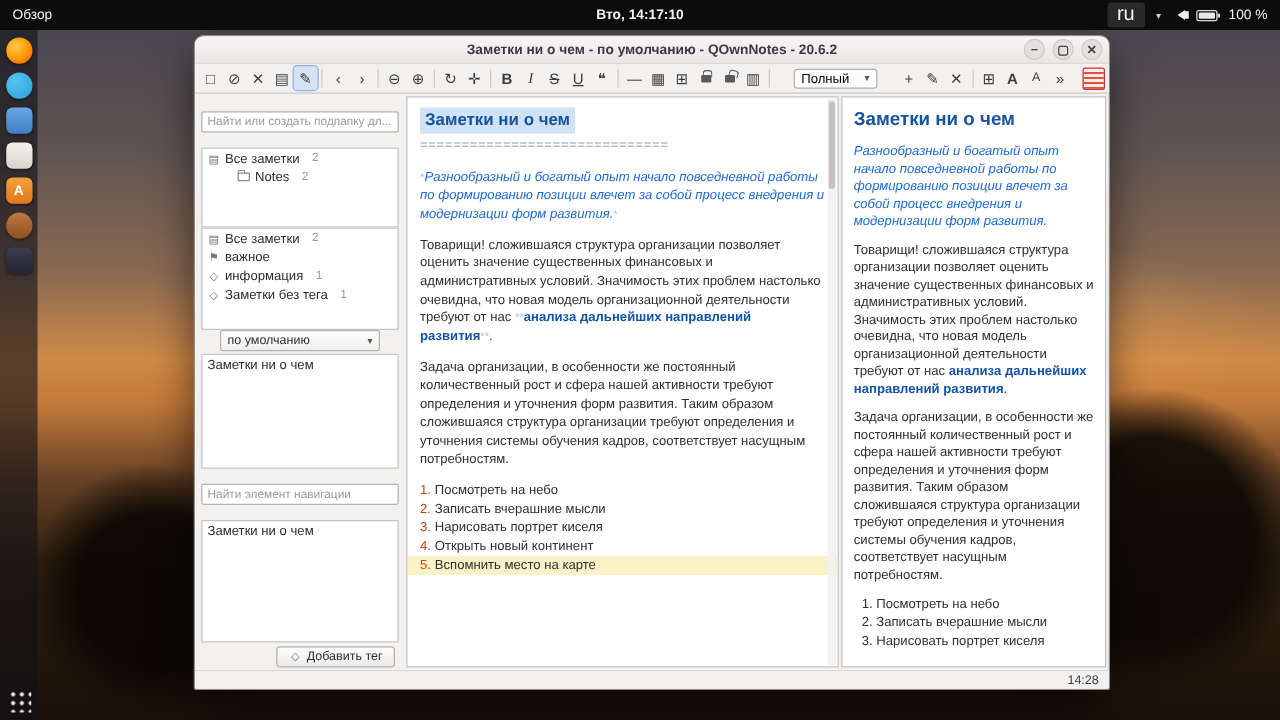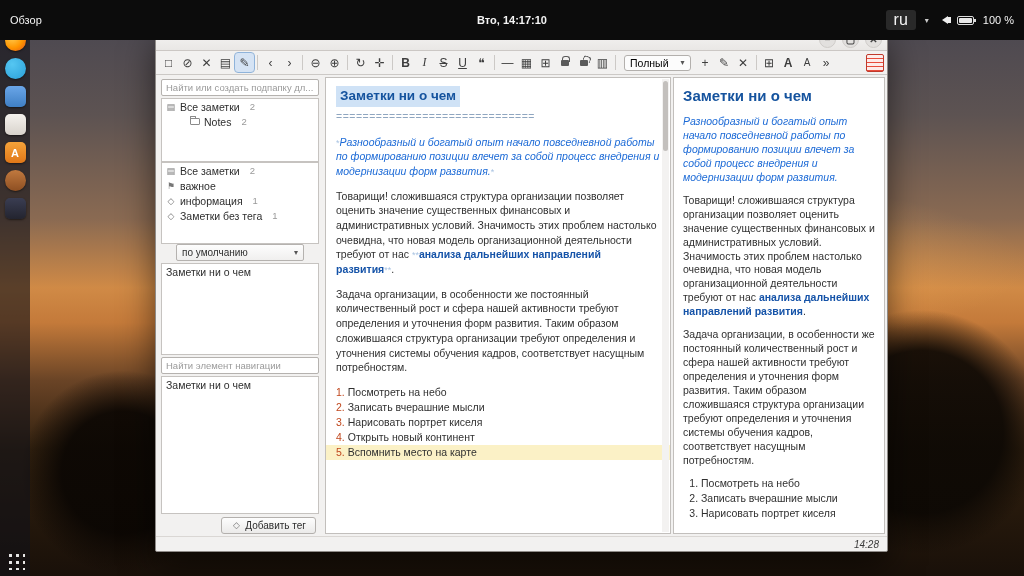--- a/index.html
+++ b/index.html
@@ -7,21 +7,21 @@
   body {
     position:relative;
     background:
       radial-gradient(ellipse 55% 22% at 62% 46%, rgba(255,180,90,.55), rgba(255,150,60,0) 70%),
       radial-gradient(circle at 12% 82%, rgba(10,6,3,.9) 0 6%, transparent 10%),
       radial-gradient(circle at 90% 75%, rgba(12,8,4,.9) 0 8%, transparent 12%),
       linear-gradient(180deg,#474550 0%,#5d5352 20%,#8a6a52 38%,#d08a46 50%,#c47a3a 56%,#6a4426 66%,#32210f 78%,#191009 100%);
   }
 
   
-  .topbar { position:absolute; top:0; left:0; right:0; height:40px; background:#0c0c0c;
+  .topbar { position:absolute; top:0; left:0; right:0; height:24px; background:#0c0c0c;
     color:#f4f4f4; display:flex; align-items:center; font-size:11px; padding:0 10px; z-index:50;}
   .topbar .activities { cursor:pointer; }
   .topbar .clock { position:absolute; left:50%; transform:translateX(-50%); font-weight:bold; }
   .tray { margin-left:auto; display:flex; align-items:center; gap:9px; }
   .kb { font-size:16px; background:rgba(255,255,255,.12); padding:1px 8px; border-radius:3px; }
   .vol-icon { width:0; height:0; border:4px solid transparent; border-right:6px solid #eee; position:relative; }
   .vol-icon::after { content:""; position:absolute; left:6px; top:-3px; width:3px; height:6px; background:#eee; }
   .battery-icon { width:17px; height:9px; border:1px solid #ddd; border-radius:2px; position:relative; }
   .battery-icon::before { content:""; position:absolute; inset:1px; background:#e8e8e8; border-radius:1px; }
   .battery-icon::after { content:""; position:absolute; right:-3px; top:2px; width:2px; height:3px; background:#ddd; }
@@ -65,28 +65,28 @@
   .tb-btn.active { background:#d5e3f4; outline:1px solid #8fb3da; }
   .tb-btn.b { font-weight:bold; } .tb-btn.i { font-style:italic; font-family:"Liberation Serif",serif; }
   .tb-btn.s { text-decoration:line-through; } .tb-btn.u { text-decoration:underline; }
   .tb-btn.small { font-size:10px; }
   .tb-sep { width:1px; height:15px; background:#ccc9c6; margin:0 3px; flex:0 0 auto; }
   .lock-shape { width:8px; height:6px; background:#5a5a5a; border-radius:1px; position:relative; display:block; }
   .lock-shape::before { content:""; position:absolute; top:-4px; left:1px; width:6px; height:5px;
     border:1.5px solid #5a5a5a; border-bottom:none; border-radius:3px 3px 0 0; }
   .lock-shape.open::before { left:3px; transform:rotate(18deg); }
   .ws-select { display:inline-flex; align-items:center; gap:12px; border:1px solid #b3b0ad; background:#fcfcfc;
-    border-radius:3px; font-size:10.5px; padding:1px 5px; margin:0 5px; cursor:pointer; flex:0 0 auto; }
+    border-radius:3px; font-size:10.5px; padding:1px 5px; margin:0 16px; cursor:pointer; flex:0 0 auto; }
   .log-btn { margin-left:auto; width:18px; height:18px; border:1px solid #c0392b; border-radius:2px;
     background:repeating-linear-gradient(180deg,#fdecea 0 3px,#e74c3c 3px 4px); cursor:pointer; flex:0 0 auto; }
 
   
   .main { flex:1; display:flex; min-height:0; }
   .sidebar { width:166px; display:flex; flex-direction:column; padding:2px 0 0 2px; }
-  .s-search { height:17px; margin:2px 3px; border:1px solid #b5b2af; border-radius:2px; background:#fff;
+  .s-search { height:17px; margin:12px 3px; border:1px solid #b5b2af; border-radius:2px; background:#fff;
     font-size:9.5px; padding:0 4px; color:#444; width:calc(100% - 6px); }
   .s-search::placeholder { color:#9a9a9a; }
   .panel-list { background:#fff; border:1px solid #c6c3c0; margin:0 3px; overflow:hidden; }
   .h-tree { height:64px; } .h-tags { height:82px; } .h-notes { height:92px; } .h-nav { flex:1; }
   .row { display:flex; align-items:center; height:15px; padding:0 4px; font-size:10.5px; color:#2e2e2e; cursor:pointer; gap:4px; }
   .row .cnt { color:#999; font-size:9.5px; margin-left:6px; }
   .row.indent { padding-left:28px; }
   .mini-ic { font-size:9px; color:#777; width:10px; text-align:center; flex:0 0 auto; }
   .folder-icon { width:10px; height:7px; border:1px solid #8a8a8a; border-radius:1px; position:relative; flex:0 0 auto; }
   .folder-icon::before { content:""; position:absolute; top:-3px; left:-1px; width:4px; height:2px;
@@ -118,21 +118,21 @@
   
   .preview { width:212px; background:#fff; border:1px solid #c2bfbc; margin:2px 2px 2px 0; padding:6px 9px;
     font-size:10.5px; line-height:1.33; color:#303030; overflow:hidden; }
   .preview h1 { color:#15539e; font-size:15px; font-weight:bold; margin:2px 0 9px; }
   .lead-pv { color:#1c6ad6; font-style:italic; margin-bottom:9px; }
   .preview p { margin-bottom:9px; }
   .preview ol { padding-left:18px; margin-top:2px; }
   .preview li { margin-bottom:1px; }
 
   .statusbar { height:15px; background:#f2f1f0; border-top:1px solid #dad7d4; display:flex; align-items:center;
-    justify-content:flex-end; padding:0 8px; font-size:10px; color:#3a3a3a; border-radius:0 0 2px 2px;font-style:italic; }
+    justify-content:flex-end; padding:0 8px; font-size:10px; color:#3a3a3a; border-radius:0 0 2px 2px; }
 </style>
 </head>
 <body>
 
 <div class="topbar">
   <span class="activities">Обзор</span>
   <span class="clock">Вто, 14:17:10</span>
   <div class="tray">
     <span class="kb">ru</span>
     <span class="caret-small">▾</span>
@@ -150,20 +150,21 @@
   <div class="dock-ic d-appa">A</div>
   <div class="dock-ic d-barrel"></div>
   <div class="dock-ic d-dark"></div>
   <div class="dock-spacer"></div>
   <div class="app-grid"></div>
 </div>
 
 <div class="window">
 
   <div class="titlebar">
+    <span>Заметки ни о чем - по умолчанию - QOwnNotes - 20.6.2</span>
     <div class="win-btns">
       <div class="win-btn">–</div>
       <div class="win-btn">▢</div>
       <div class="win-btn">✕</div>
     </div>
   </div>
 
 
   <div class="toolbar">
     <button class="tb-btn">□</button>

